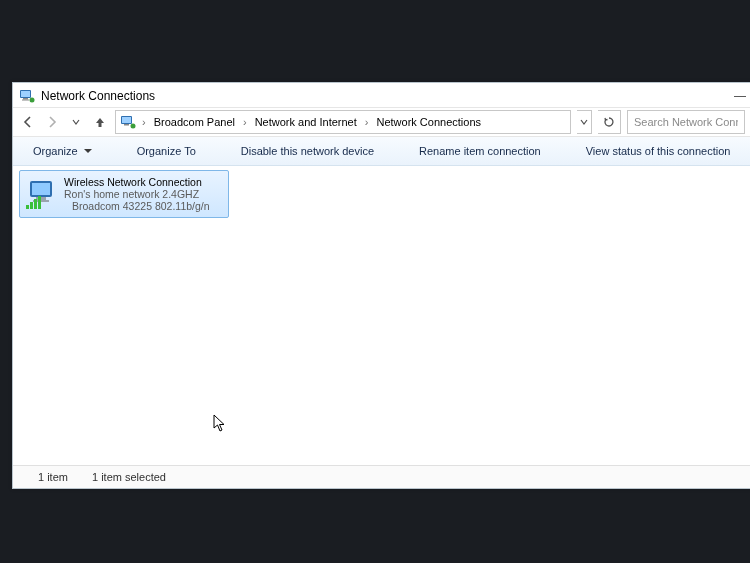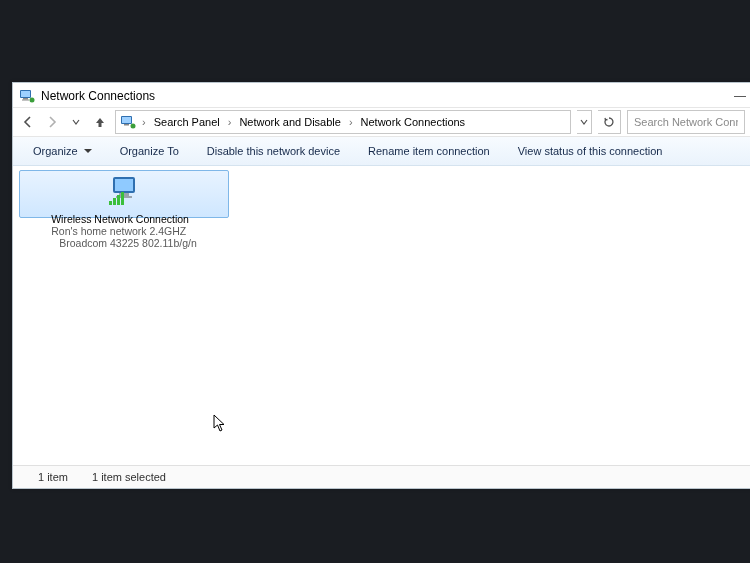--- a/index.html
+++ b/index.html
@@ -133,21 +133,21 @@
   }
   .searchbox input::placeholder { color: #8a8a8a; }
   
   .toolbar {
     height: 28px;
     background: linear-gradient(#f7fbff, #eaf3fc);
     border-bottom: 1px solid #d5e3ef;
     display: flex;
     align-items: center;
     padding: 0 6px;
-    gap: 0;
+    gap: 17px;
   }
   .tool-item {
     padding: 0 14px;
     height: 100%;
     display: flex;
     align-items: center;
     color: #15294a;
     white-space: nowrap;
   }
   .tool-item.has-arrow::after {
@@ -170,21 +170,20 @@
     top: 4px;
     width: 200px;
     height: 42px;
     display: flex;
     align-items: center;
     padding: 2px 4px;
     gap: 6px;
     border: 1px solid #7fb7e8;
     background: linear-gradient(#e8f3ff, #cfe7ff);
     border-radius: 2px;
-    flex-direction: column;
   }
   .conn-icon {
     width: 34px;
     height: 34px;
     position: relative;
     flex-shrink: 0;
   }
   .conn-text {
     display: flex;
     flex-direction: column;
@@ -273,23 +272,23 @@
       <div class="breadcrumb-box">
         <span class="bc-icon">
           <svg width="16" height="16" viewBox="0 0 16 16">
             <rect x="1" y="2" width="11" height="8" rx="1" fill="#2f6fb0"></rect>
             <rect x="2" y="3" width="9" height="6" fill="#9dd0ff"></rect>
             <rect x="4" y="10" width="5" height="1.5" fill="#888"></rect>
             <circle cx="13" cy="12" r="2.5" fill="#3b9e3b"></circle>
           </svg>
         </span>
         <span class="bc-sep">›</span>
-        <span class="bc-seg">Search Panel</span>
+        <span class="bc-seg">Broadcom Panel</span>
         <span class="bc-sep">›</span>
-        <span class="bc-seg">Network and Disable</span>
+        <span class="bc-seg">Network and Internet</span>
         <span class="bc-sep">›</span>
         <span class="bc-seg">Network Connections</span>
       </div>
       <div class="dropdown-caret">
         <svg width="8" height="8" viewBox="0 0 8 8">
             <path d="M1 2 L4 6 L7 2" stroke="#505050" stroke-width="1.2" fill="none"></path>
           </svg>
       </div>
       <div class="refresh-btn">
         <svg width="12" height="12" viewBox="0 0 12 12">

